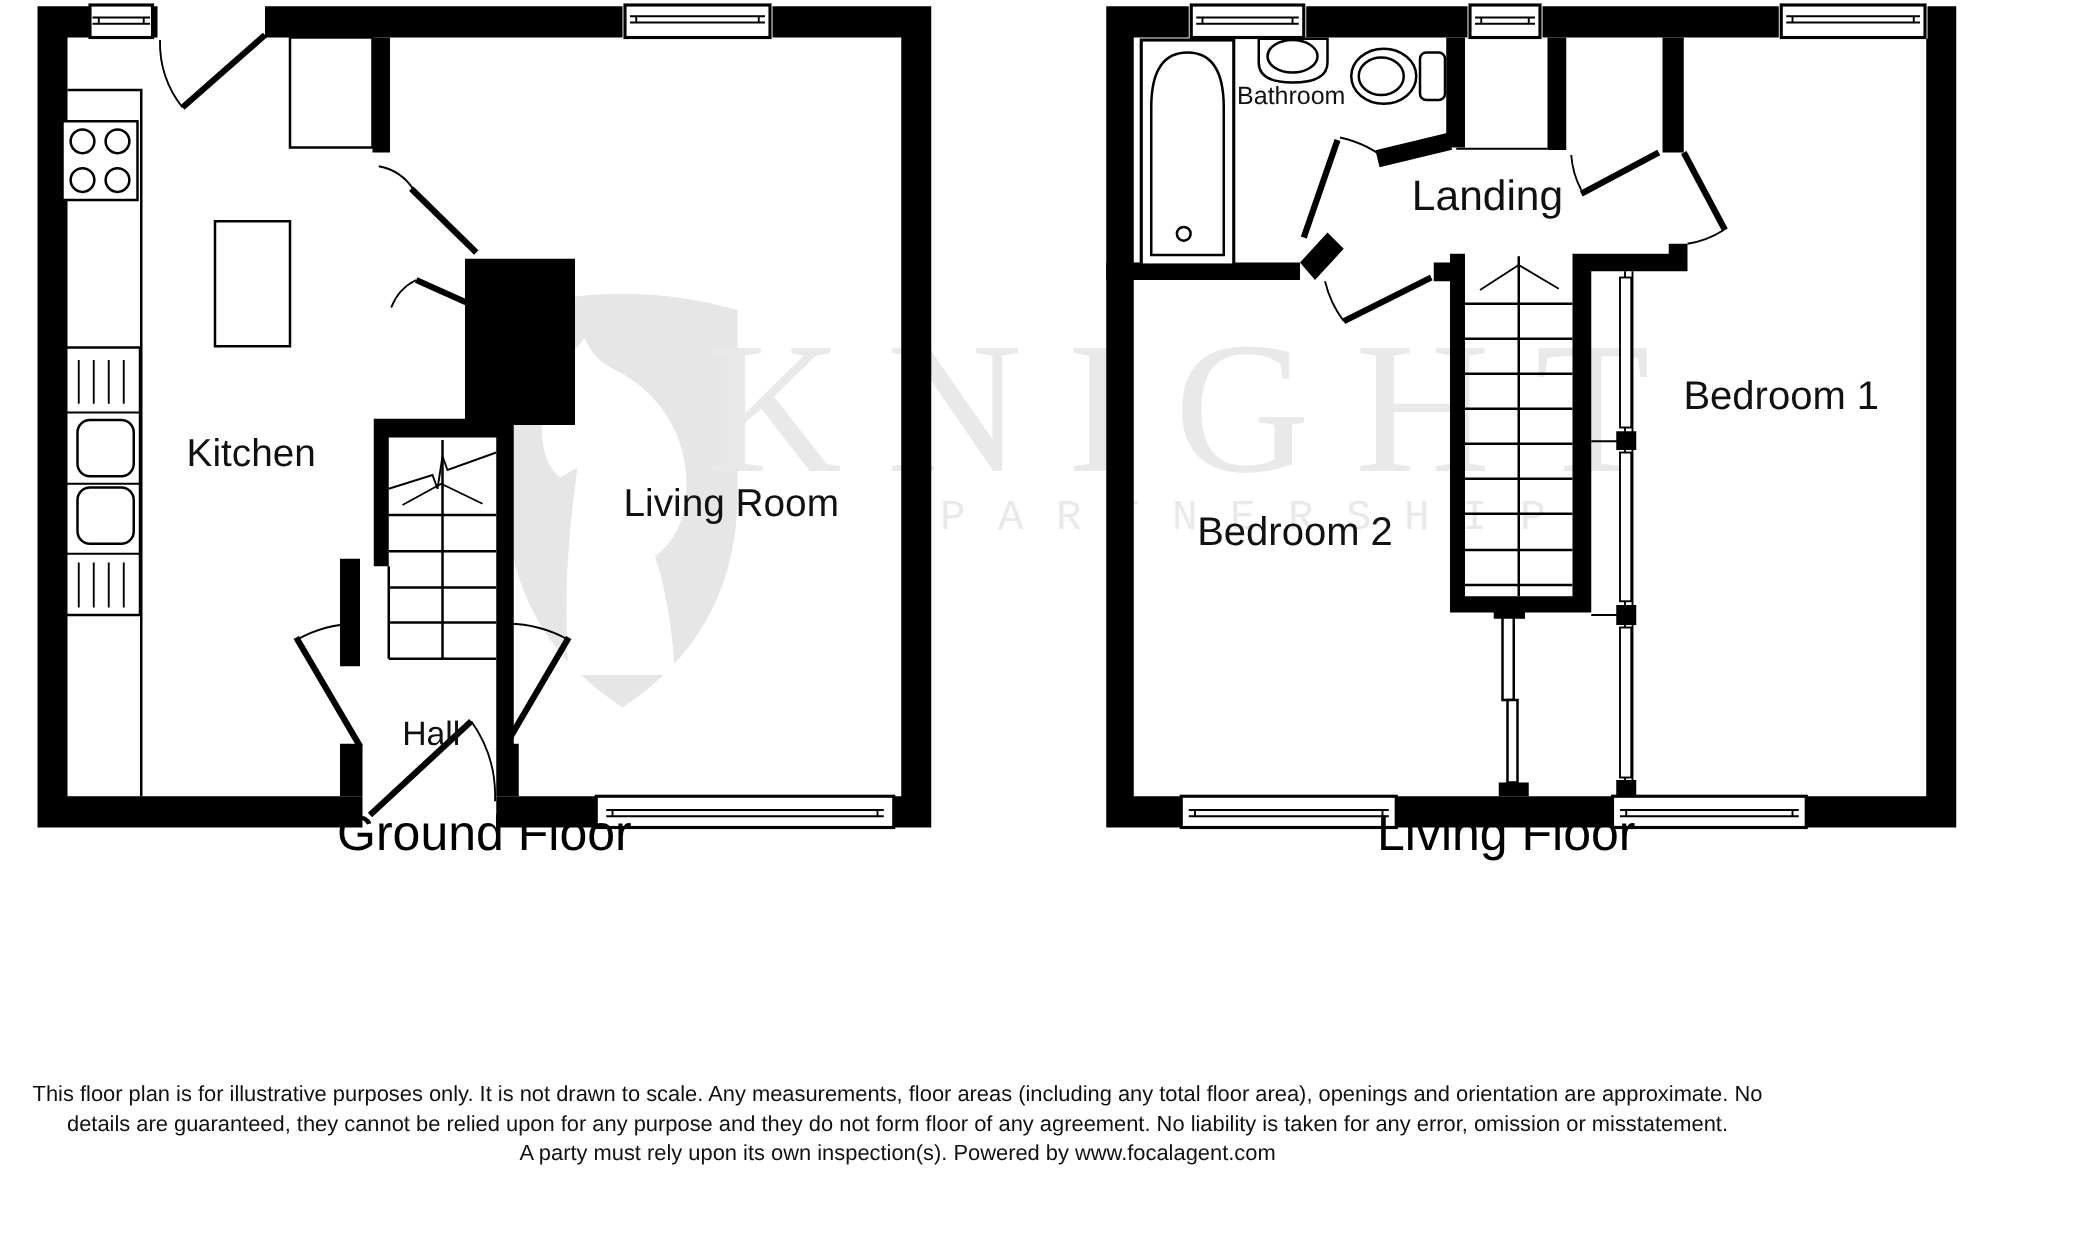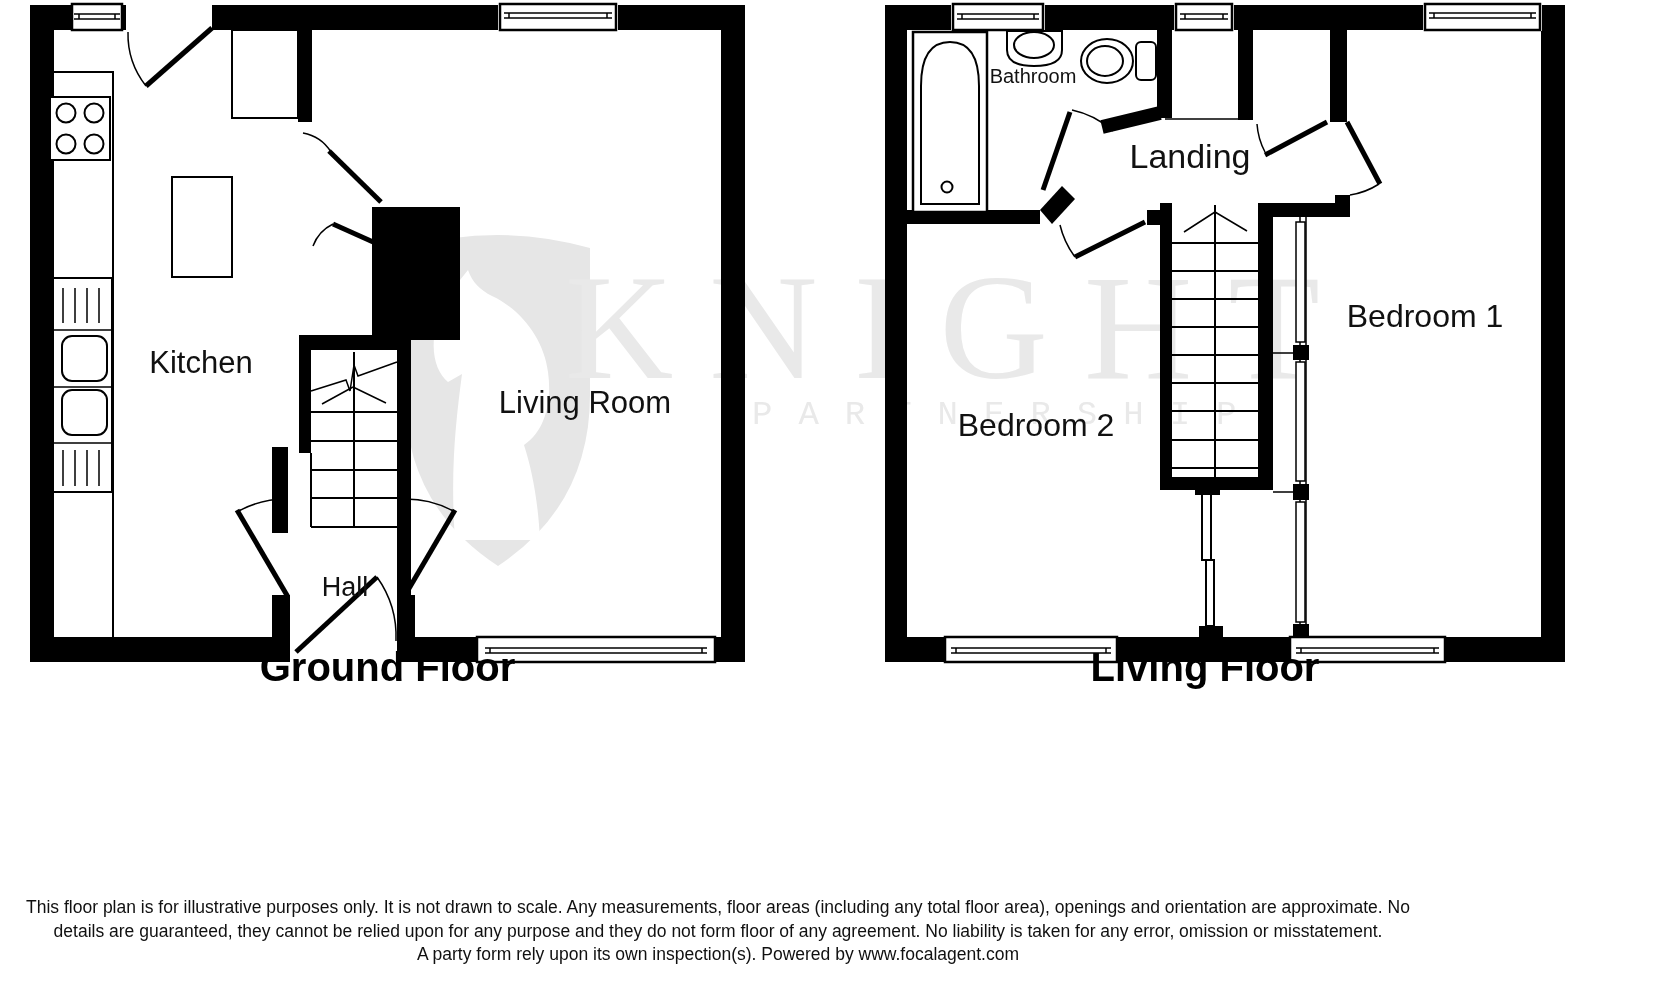--- a/index.html
+++ b/index.html
@@ -10,24 +10,24 @@
   #watermark{position:absolute;inset:0;z-index:1;pointer-events:none;}
   .wm-brand{position:absolute;left:565px;top:252px;font-family:"Liberation Serif",serif;
             font-size:150px;line-height:1;letter-spacing:36px;color:#e9e9e9;white-space:nowrap;}
   .wm-sub{position:absolute;left:752px;top:398px;font-family:Liberation Mono, monospace;
           font-size:34px;line-height:1;letter-spacing:26px;color:#e9e9e9;white-space:nowrap;}
   
   #plansvg{position:absolute;left:0;top:0;z-index:2;}
   svg text{font-family:"Liberation Sans",sans-serif;fill:#111;}
   .roomlabel{font-size:31px;}
   .floor-title{position:absolute;top:645px;z-index:3;text-align:center;
-               font-size:40px;font-weight:bold;color:#000;}
+               font-size:40px;font-weight:normal;color:#000;}
   #title-ground{left:30px;width:715px;}
   #title-first{left:875px;width:660px;}
-  #disclaimer{position:absolute;left:0;top:896px;width:1436px;z-index:3;text-align:center;
+  #disclaimer{position:absolute;left:0;top:864px;width:1436px;z-index:3;text-align:center;
               font-size:17.5px;line-height:23.5px;color:#101010;}
 </style>
 </head>
 <body>
 
 <div id="stage">
 
   <div id="watermark">
     <svg width="1672" height="1008">
       <path d="M405,248 Q498,222 590,248 L590,395 Q590,505 498,566 Q405,505 405,395 Z" fill="#e6e6e6"></path>
@@ -210,16 +210,16 @@
       <text x="1425" y="327" text-anchor="middle" font-size="32">Bedroom 1</text>
     </g>
   </svg>
 
   <div id="title-ground" class="floor-title">Ground Floor</div>
   <div id="title-first" class="floor-title">Living Floor</div>
 
   <div id="disclaimer">
     <div>This floor plan is for illustrative purposes only. It is not drawn to scale. Any measurements, floor areas (including any total floor area), openings and orientation are approximate. No</div>
     <div>details are guaranteed, they cannot be relied upon for any purpose and they do not form floor of any agreement. No liability is taken for any error, omission or misstatement.</div>
-    <div>A party form rely upon its own inspection(s). Powered by www.focalagent.com</div>
+    <div>A party must rely upon its own inspection(s). Powered by www.focalagent.com</div>
   </div>
 
 </div>
 
 </body></html>

